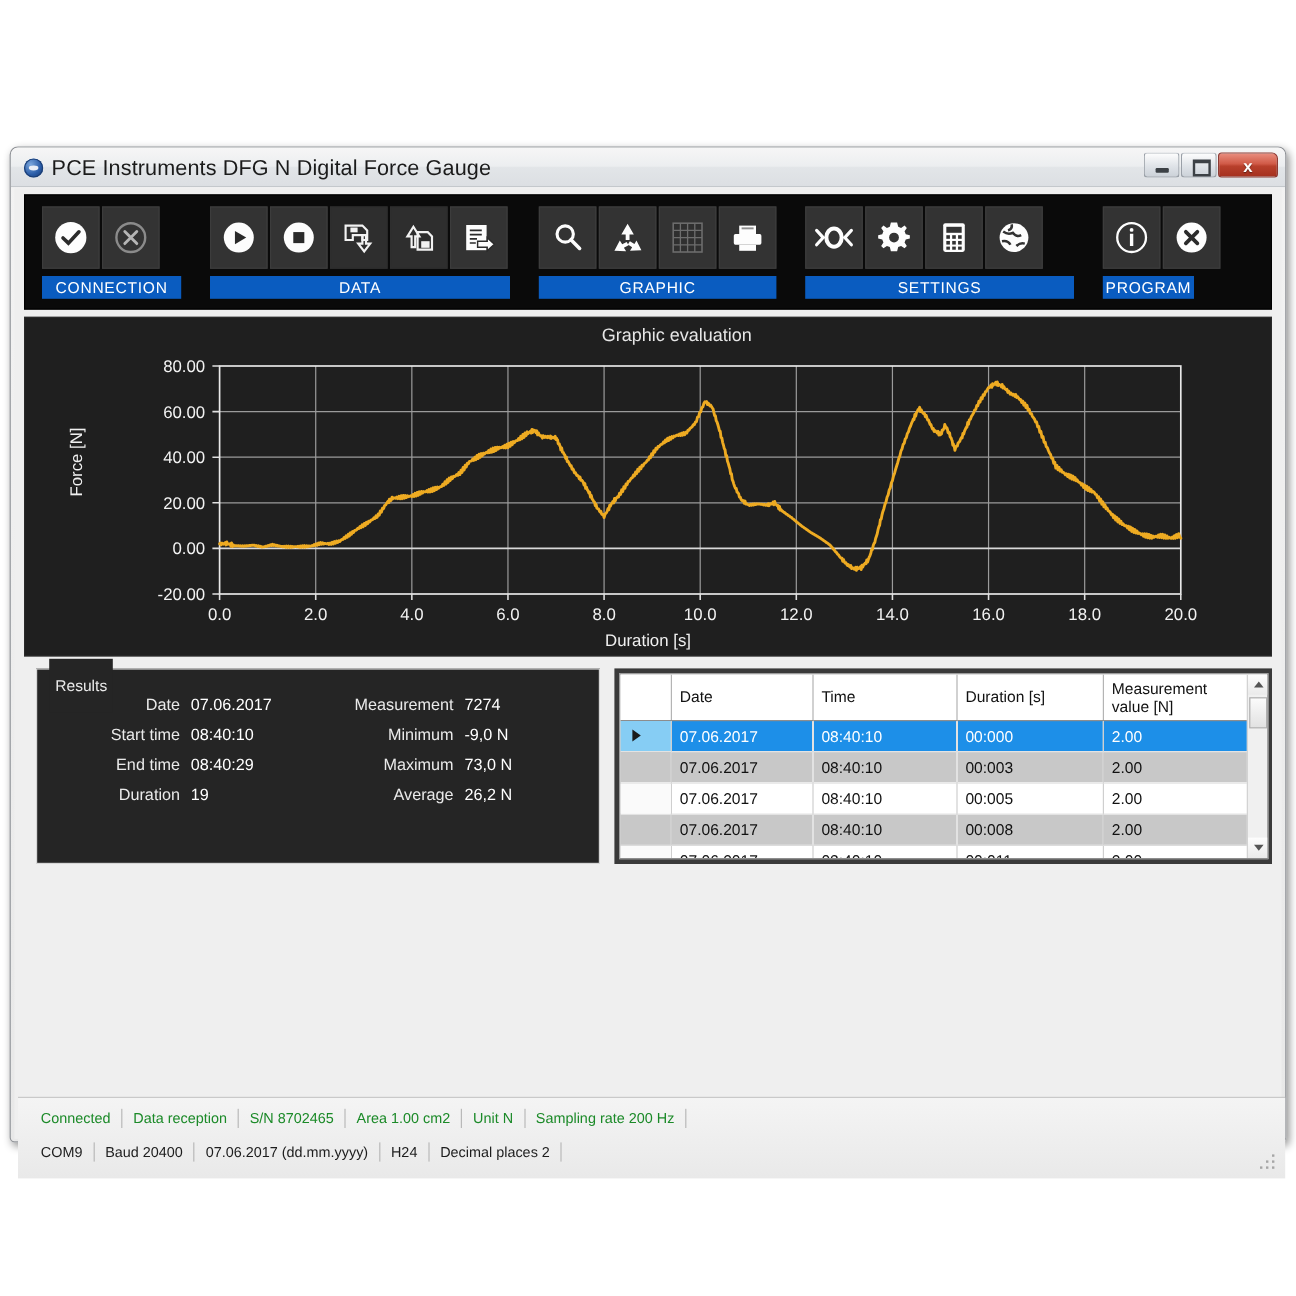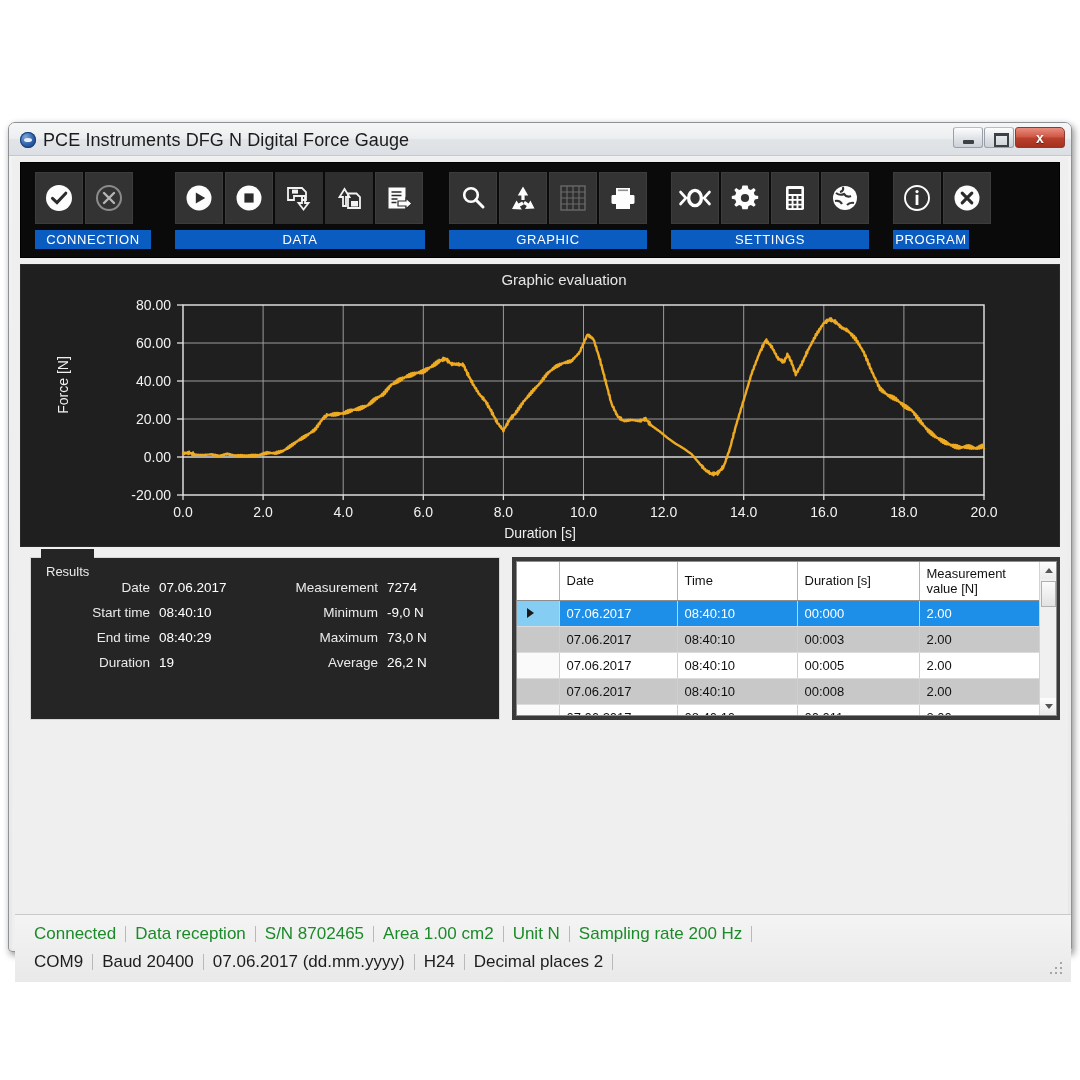--- a/index.html
+++ b/index.html
@@ -263,21 +263,21 @@
   #statusbar {
     position: absolute;
     left: 3px; top: 757px;
     width: 1056px; height: 68px;
     background: linear-gradient(#f4f4f4, #e9e9e9);
     border-top: 1px solid #c9c9c9;
   }
   .status-row { position: absolute; left: 10px; display: flex; align-items: center; }
   .status-row.r1 { top: 9px; }
   .status-row.r2 { top: 37px; text-align: center; }
-  .st-item { font-size: 17px; padding: 0 9px; white-space: nowrap; }
+  .st-item { font-size: 12px; padding: 0 9px; white-space: nowrap; }
   .st-item.green { color: #1b8a28; }
   .st-item.dark  { color: #1d1d1d; }
   .st-sep { width: 1px; height: 16px; background: #b9b9b9; }
   #grip { position: absolute; right: 5px; bottom: 4px; width: 16px; height: 16px; }
   #grip span {
     position: absolute; width: 2px; height: 2px; background: #a6a6a6;
   }
 </style>
 </head>
 <body>
@@ -429,21 +429,21 @@
                 </g>
               </svg>
             </div>
             <div class="tbtn">
               <svg width="30" height="30" viewBox="0 0 30 30">
                 <circle cx="15" cy="15" r="12" fill="#fdfdfd"></circle>
                 <path d="M6 10 q4 3 8 1 q3 4 7 2 M5 18 q5 -1 7 3 M17 22 q3 -3 7 -2 M13 4 q1 4 -3 5" stroke="#333333" stroke-width="2.1" fill="none"></path>
               </svg>
             </div>
           </div>
-          <div class="glabel" style="width:198px">SETTINGS</div>
+          <div class="glabel" style="width:224px">SETTINGS</div>
         </div>
 
         <div class="gspacer"></div>
 
         <div class="tgroup">
           <div class="tgroup-btns">
             <div class="tbtn">
               <svg width="30" height="30" viewBox="0 0 30 30">
                 <circle cx="15" cy="15" r="12" fill="none" stroke="#fdfdfd" stroke-width="1.9"></circle>
                 <circle cx="15" cy="8.6" r="1.6" fill="#fdfdfd"></circle>

